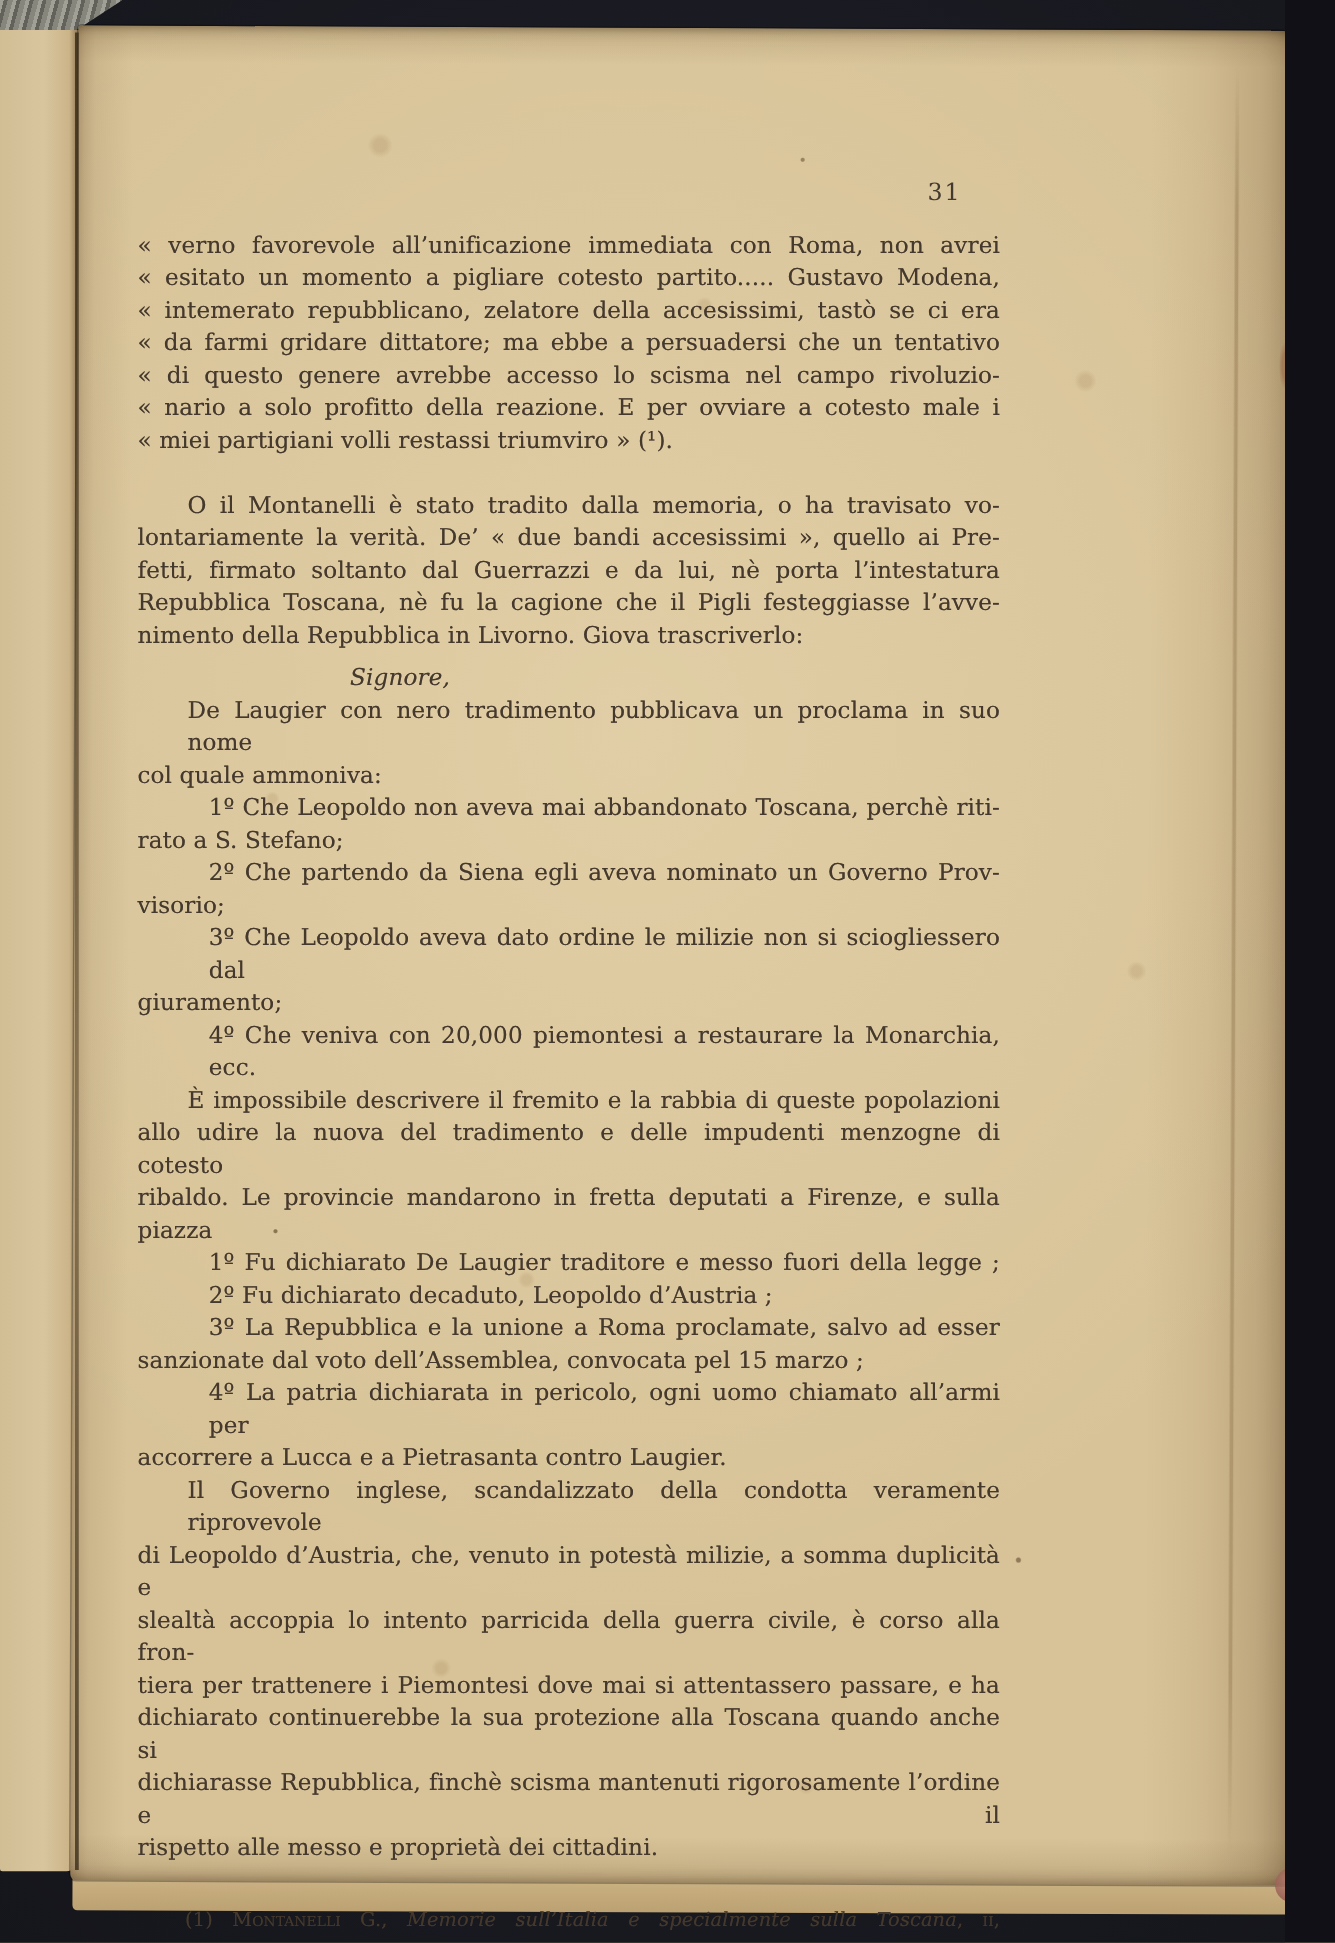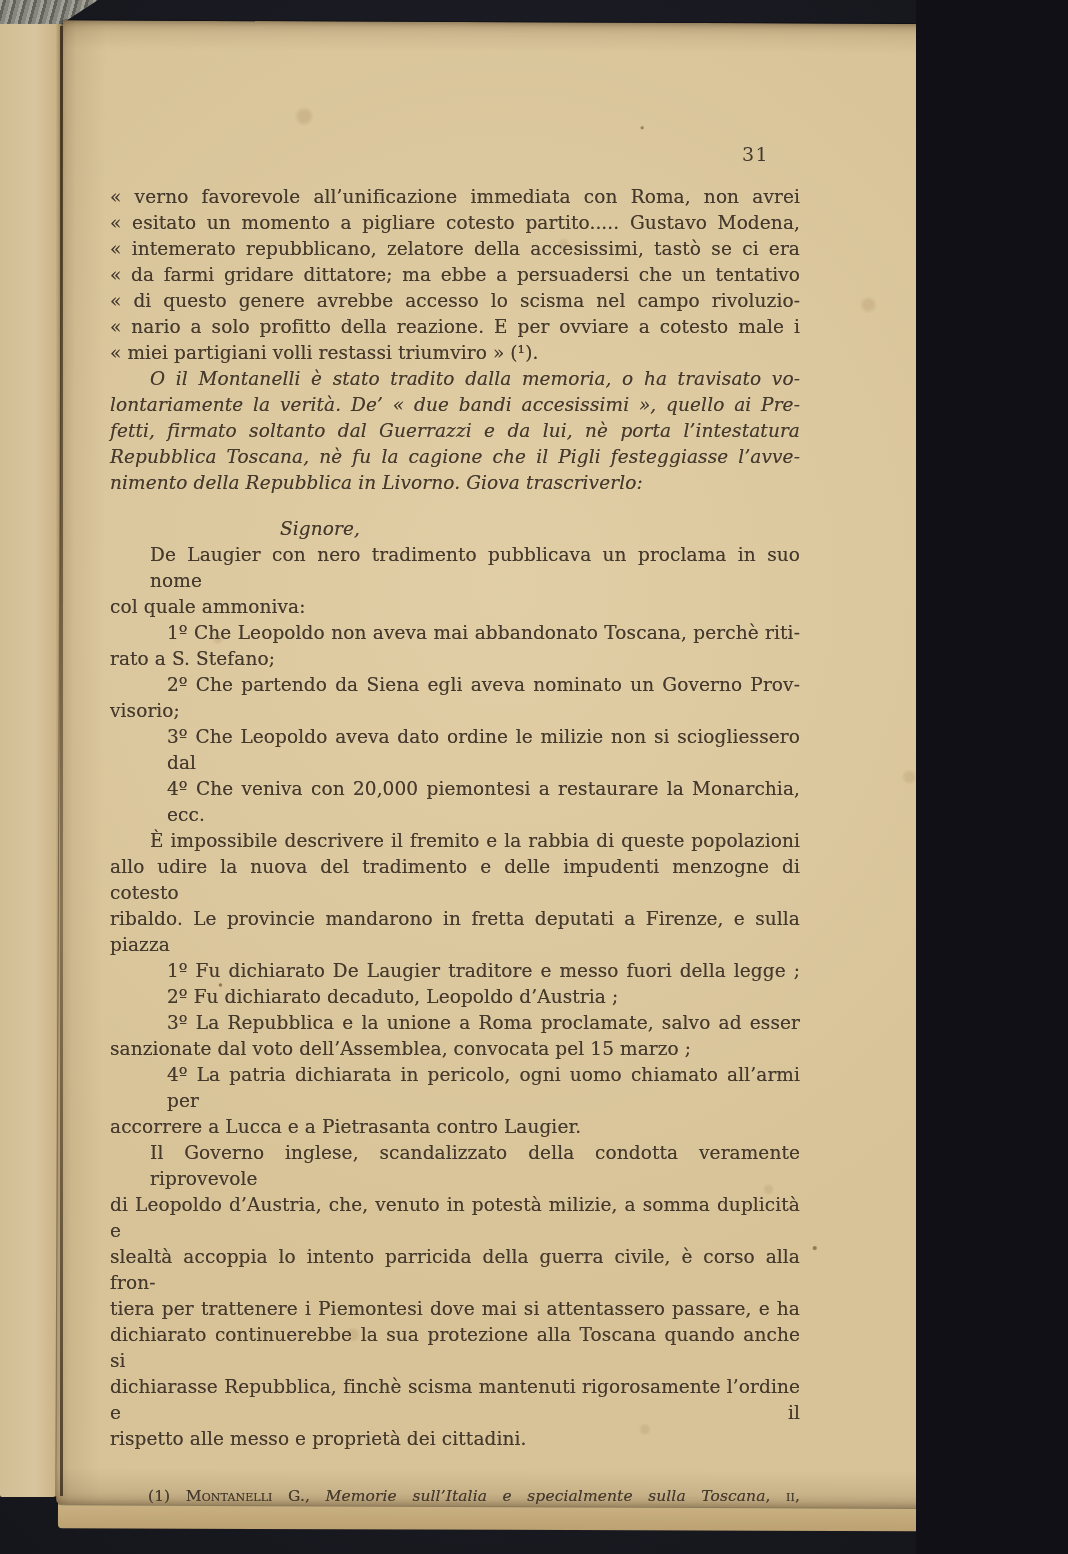--- a/index.html
+++ b/index.html
@@ -1,18 +1,18 @@
 <!DOCTYPE html>
 <html><head>
 <meta charset="utf-8">
 <title>Document</title>
 <style>
   html,body{margin:0;padding:0;background:#101016;}
   #canvas{
-    position:relative;width:916px;height:1554px;overflow:hidden;
+    position:relative;width:1028px;height:1554px;overflow:hidden;
     background:radial-gradient(120% 100% at 52% 45%, #23232e 0%, #17171e 60%, #101016 100%);
     font-family:"DejaVu Serif","Liberation Serif",serif;
   }
   
   .headband{
     position:absolute;left:0;top:0;width:98px;height:32px;
     background:repeating-linear-gradient(105deg,#a0a096 0 3px,#62625a 3px 6px,#86867c 6px 10px);
     clip-path:polygon(0 0,100% 0,50% 100%,0 100%);
   }
   
@@ -96,22 +96,22 @@
     font-size:18.5px;line-height:26px;color:#45392d;
     letter-spacing:.1px;
     text-shadow:0 0 .5px rgba(69,57,45,.6);
   }
   .line{text-align:justify;}
   .line.just{text-align-last:justify;}
   .ind-p{padding-left:40px;}
   .ind-n{padding-left:57px;}
   .ind-f{padding-left:38px;}
   .sig .line{padding-left:170px;font-style:italic;text-align:left;}
-  .mt-para{margin-top:0;font-style:italic;}
-  .mt-sig{margin-top:20px;}
+  .mt-para{margin-top:26px;}
+  .mt-sig{margin-top:8px;}
   .footnote{margin-top:32px;font-size:15.5px;line-height:24px;}
   .seg-sc{font-variant:small-caps;}
   .seg-i{font-style:italic;}
 </style>
 </head>
 <body>
 
 <div id="canvas">
   <div class="headband"></div>
   <div class="left-page"></div>
@@ -150,20 +150,21 @@
       <div class="block">
         <div class="line just ind-n">1º Che Leopoldo non aveva mai abbandonato Toscana, perchè riti-</div>
         <div class="line">rato a S. Stefano;</div>
       </div>
       <div class="block">
         <div class="line just ind-n">2º Che partendo da Siena egli aveva nominato un Governo Prov-</div>
         <div class="line">visorio;</div>
       </div>
       <div class="block">
         <div class="line just ind-n">3º Che Leopoldo aveva dato ordine le milizie non si sciogliessero dal</div>
+        <div class="line">giuramento;</div>
       </div>
       <div class="block">
         <div class="line just ind-n">4º Che veniva con 20,000 piemontesi a restaurare la Monarchia, ecc.</div>
       </div>
       <div class="block">
         <div class="line just ind-p">È impossibile descrivere il fremito e la rabbia di queste popolazioni</div>
         <div class="line just">allo udire la nuova del tradimento e delle impudenti menzogne di cotesto</div>
         <div class="line just">ribaldo. Le provincie mandarono in fretta deputati a Firenze, e sulla piazza</div>
       </div>
       <div class="block">

